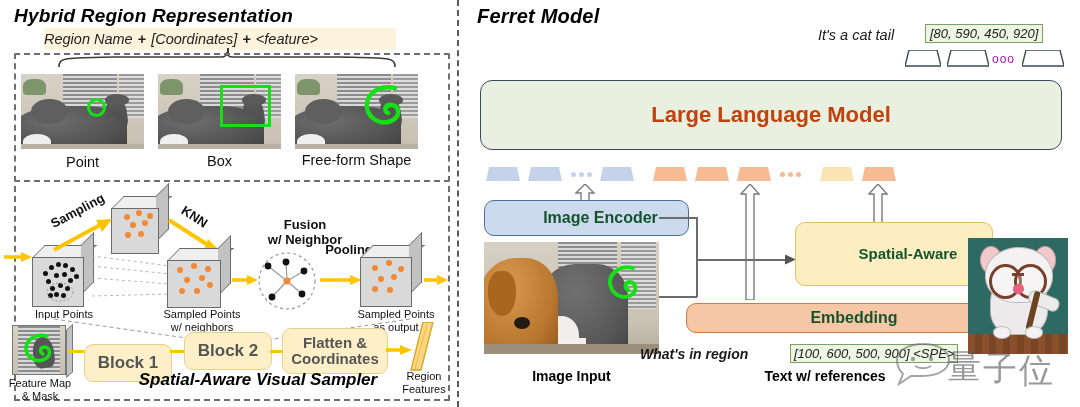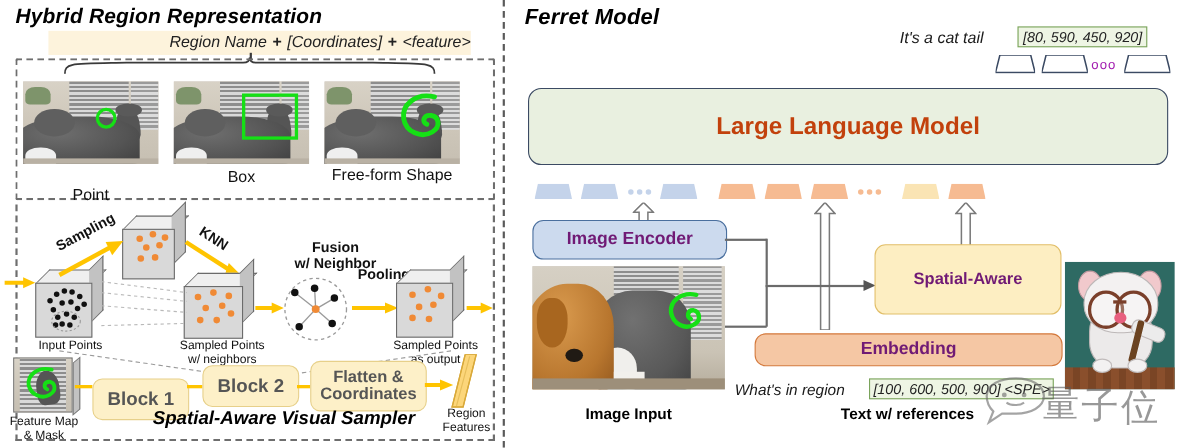--- a/index.html
+++ b/index.html
@@ -7,22 +7,22 @@
        font-family:"Liberation Sans", sans-serif;color:#1a1a1a;}
   .abs{position:absolute;}
   
   #panel-divider{left:457px;top:0;width:0;height:407px;
      border-left:2px dashed #5a5a5a;}
   
   .panel-title{font-style:italic;font-weight:bold;font-size:19px;color:#000;letter-spacing:.2px;}
   
   #hrr-box{left:14px;top:53px;width:432px;height:125px;
      border:2px dashed #6e6e6e;border-radius:2px;}
-  #formula{left:44px;top:28px;width:384px;height:22px;background:#fdf3dc;
-     display:flex;align-items:center;justify-content:flex-end;
+  #formula{left:44px;top:28px;width:352px;height:22px;background:#fdf3dc;
+     display:flex;align-items:center;justify-content:flex-start;
      font-style:italic;font-size:14.5px;color:#222;white-space:nowrap;}
   .formula-b{font-weight:bold;font-style:normal;}
   
   #brace{left:55px;top:52px;width:344px;height:16px;}
   
   .thumb{border:0;}
   .thumb-cap{font-size:14.5px;color:#111;text-align:center;}
   .thumb-sub{font-size:11px;color:#111;text-align:center;}
   
   .catphoto{position:relative;overflow:hidden;background:#cfc9bf;}
@@ -79,28 +79,28 @@
   #fmthumb{left:12px;top:325px;width:56px;height:50px;}
   
   #llm-box{left:480px;top:80px;width:580px;height:68px;background:#e9f0e0;
      border:1.5px solid #3b4a63;border-radius:12px;
      display:flex;align-items:center;justify-content:center;}
   #llm-label{font-weight:bold;font-size:22px;color:#c2410c;}
   #answer-text{left:818px;top:27px;font-style:italic;font-size:14.5px;color:#1a1a1a;}
   #answer-coords{left:925px;top:24px;background:#eef5e4;border:1.5px solid #7aa35b;
      padding:1px 4px;font-style:italic;font-size:13px;color:#222;}
   .enc-box{position:absolute;border-radius:10px;display:flex;align-items:center;
-     justify-content:center;font-weight:bold;color:#701a75;text-align:center;line-height:1.15;}
+     justify-content:center;font-weight:bold;color:#14532d;text-align:center;line-height:1.15;padding-left:28px;}
   #image-encoder{left:484px;top:200px;width:175px;height:34px;background:#ccdaee;
      border:1.5px solid #4a6f9e;font-size:16px;}
   #savs-box{left:795px;top:222px;width:168px;height:62px;background:#fdeec2;
      border:1.5px solid #e2bf6a;font-size:15px;}
   #embedding-box{left:686px;top:303px;width:278px;height:28px;background:#f5c7a4;
      border:1.5px solid #d4793c;font-size:16px;}
-  #question-text{left:668px;top:346px;font-style:italic;font-size:14px;color:#1a1a1a;}
+  #question-text{left:640px;top:346px;font-style:italic;font-size:14px;color:#1a1a1a;font-weight:bold;}
   #question-coords{left:790px;top:344px;background:#eef5e4;border:1.5px solid #7aa35b;
      padding:1px 3px;font-style:italic;font-size:13px;color:#222;}
   .cap-b{position:absolute;font-weight:bold;font-size:14px;color:#000;text-align:center;}
   
   #input-photo{left:484px;top:242px;width:175px;height:112px;}
   .dc-wall{position:absolute;inset:0;background:linear-gradient(180deg,#d6d0c4 0%,#cac3b5 70%,#b5ac9c 100%);}
   .dc-blinds{position:absolute;left:42%;top:0;width:34%;height:66%;
      background:repeating-linear-gradient(180deg,#8d8d8d 0 2px,#dadada 2px 4px);}
   .dc-blinds2{position:absolute;left:78%;top:0;width:20%;height:60%;
      background:repeating-linear-gradient(180deg,#9a9a9a 0 2px,#dcdcdc 2px 4px);}
@@ -178,21 +178,21 @@
       <div class="cat-blinds2"></div>
     <div class="cat-plant"></div>
     <div class="cat-tail"></div>
       <div class="cat-tailtip"></div>
     <div class="cat-body"></div>
       <div class="cat-head"></div>
       <div class="cat-chest"></div>
     <div class="cat-floor"></div>
     <div class="mk-point" style="left:66px;top:24px;"></div>
   </div>
-  <div class="thumb-cap" style="width:123px;margin-top:21px;">Point</div>
+  <div class="thumb-cap" style="width:123px;margin-top:5px;">Point</div>
 </div>
 
 <div class="abs" style="left:158px;top:74px;">
   <div class="catphoto thumb" style="width:123px;height:75px;">
     <div class="cat-wall"></div>
       <div class="cat-blinds"></div>
       <div class="cat-blinds2"></div>
     <div class="cat-plant"></div>
     <div class="cat-tail"></div>
       <div class="cat-tailtip"></div>

